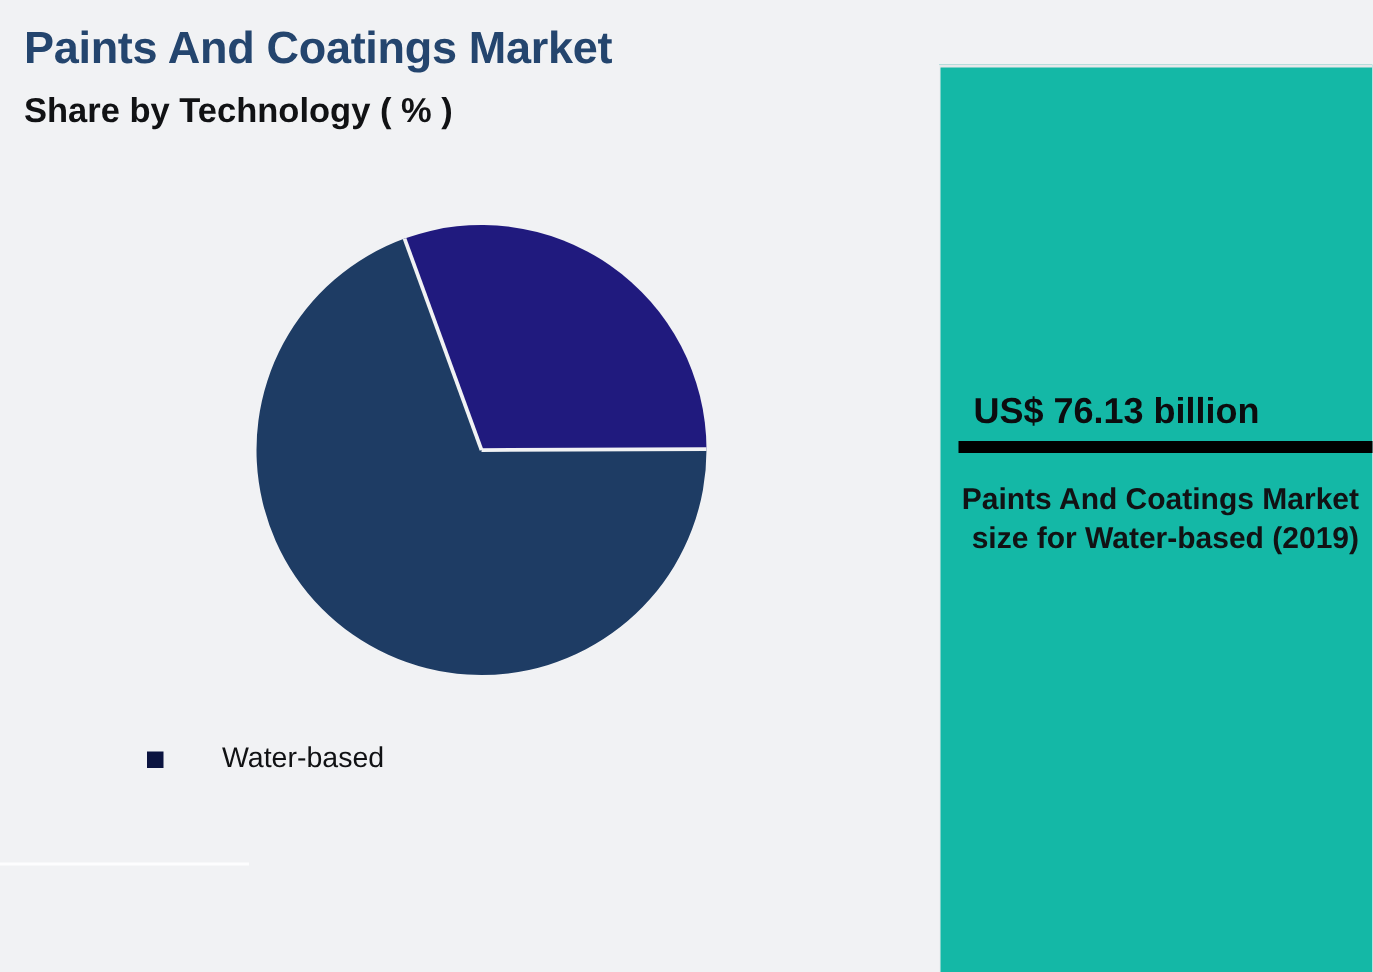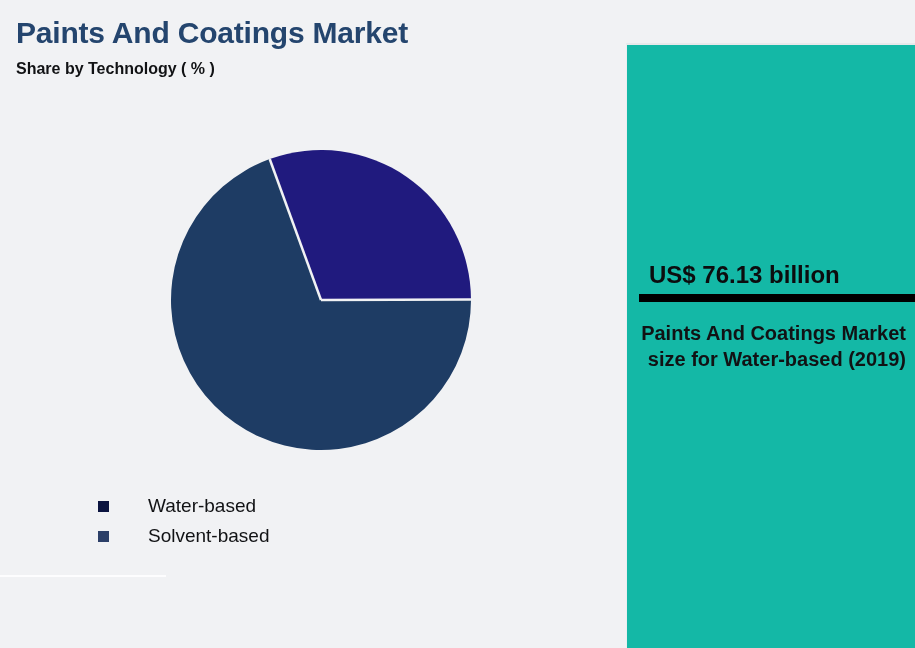--- a/index.html
+++ b/index.html
@@ -17,21 +17,21 @@
     position:absolute; left:0; top:0; width:626px; height:648px;
     background:#f1f2f4;
   }
   .page-title {
     position:absolute; left:16px; top:16px;
     font-size:30px; font-weight:bold; letter-spacing:-0.2px;
     color:#24456e; white-space:nowrap;
   }
   .page-subtitle {
     position:absolute; left:16px; top:60px;
-    font-size:16px; font-weight:bold; color:#111214; white-space:nowrap;
+    font-size:23px; font-weight:bold; color:#111214; white-space:nowrap;
   }
 
   
   .pie-wrap { position:absolute; left:170px; top:149px; width:302px; height:302px; }
   .pie-svg  { display:block; width:302px; height:302px; }
 
   
   .legend { position:absolute; left:98px; top:463px;margin-top:28px; }
   .legend-row { display:flex; align-items:center; height:30px; }
   .legend-swatch {
@@ -94,24 +94,20 @@
         <line id="sep-a" stroke="#f1f2f4" stroke-width="2.5" x1="151" y1="151" x2="99.69697850114969" y2="10.046106882113747"></line>
         <line id="sep-b" stroke="#f1f2f4" stroke-width="2.5" x1="151" y1="151" x2="300.99908614866854" y2="150.47640228771644"></line>
       </svg>
     </div>
 
     <div class="legend">
       <div class="legend-row">
         <span class="legend-swatch" id="sw0" style="background: rgb(11, 20, 64);"></span>
         <span class="legend-label">Water-based</span>
       </div>
-      <div class="legend-row">
-        <span class="legend-swatch" id="sw1" style="background: rgb(44, 63, 104);"></span>
-        <span class="legend-label">Solvent-based</span>
-      </div>
     </div>
 
     <div class="bottom-rule"></div>
   </div>
 
   <div class="right-panel">
 
     <div class="kpi-value">US$ 76.13 billion</div>
 
     <div class="kpi-bar" style="background: rgb(0, 0, 0);"></div>

